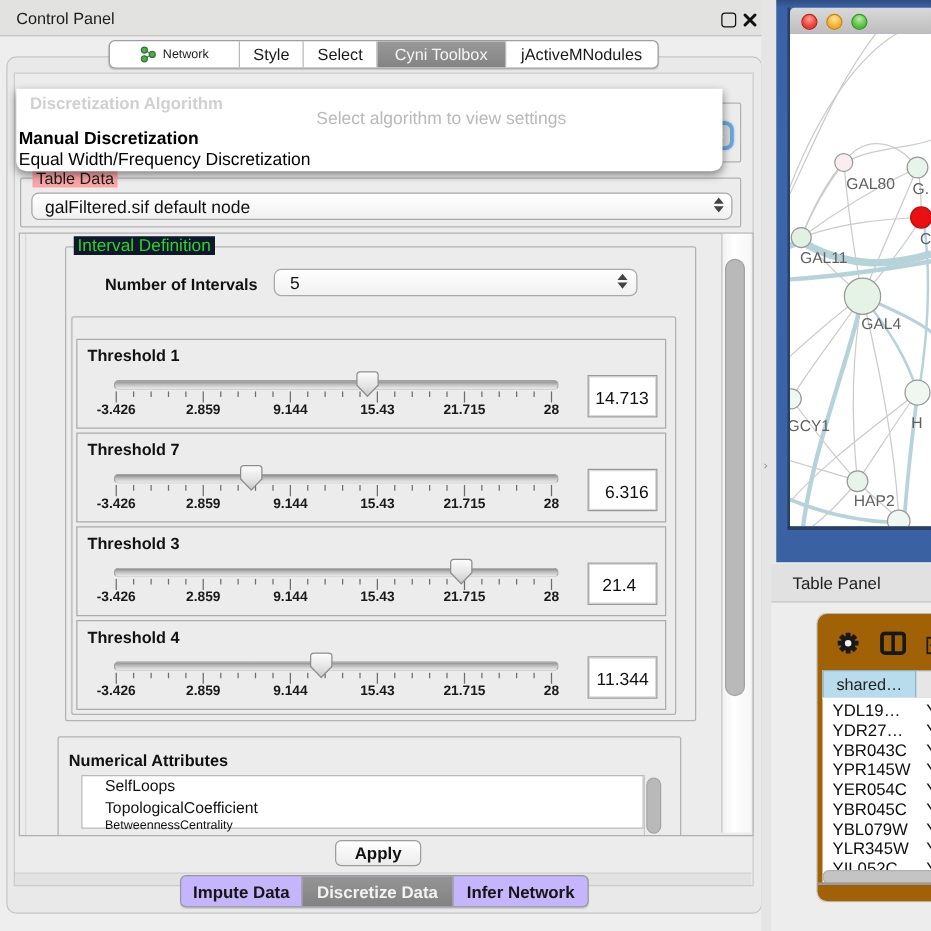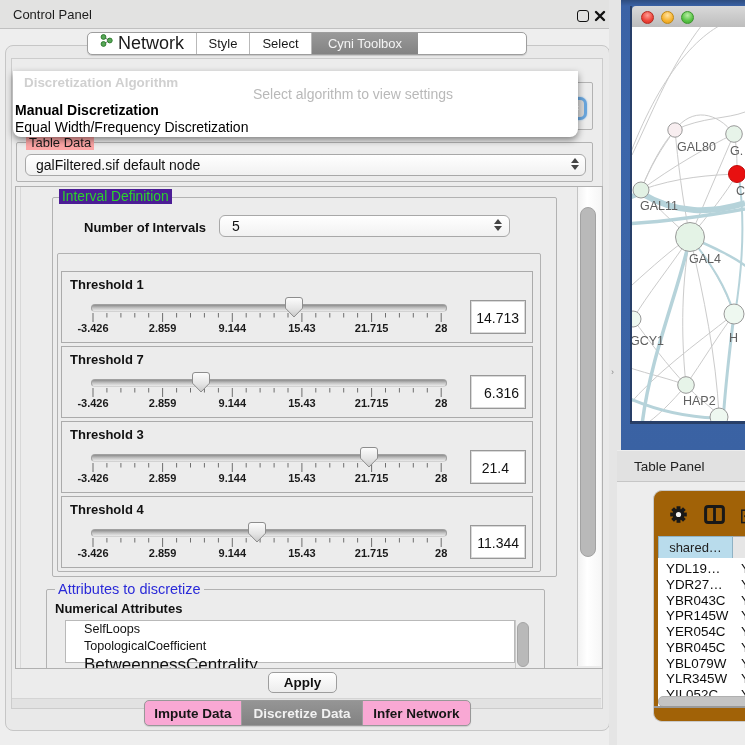--- a/index.html
+++ b/index.html
@@ -19,30 +19,31 @@
 
 <svg class="abs" style="left:594px;top:10px;" width="12" height="12" viewBox="0 0 12 12">
  <path d="M2 2 L10 10 M10 2 L2 10" stroke="#111" stroke-width="2.4" stroke-linecap="round"></path>
 </svg>
 
 <div class="abs" style="left:5px;top:45px;width:603px;height:684px;background:#e9e9e9;border:1px solid #c6c6c6;border-radius:8px;"></div>
 
 <div class="abs" style="left:11px;top:58px;width:590px;height:649px;background:#ececec;border:1px solid #cccccc;"></div>
 
 <div class="abs" style="left:87px;top:32px;width:438px;height:21px;background:#ffffff;border:1px solid #9e9e9e;border-radius:5px;box-shadow:0 1px 1px rgba(0,0,0,0.15);overflow:hidden;display:flex;">
-  <div style="width:108px;display:flex;align-items:flex-start;justify-content:center;border-right:1px solid #b9b9b9;font-size:18px;color:#1a1a1a;">
+  <div style="width:108px;display:flex;align-items:center;justify-content:center;border-right:1px solid #b9b9b9;font-size:10px;color:#1a1a1a;">
     <svg width="13" height="15" viewBox="0 0 13 15" style="margin-right:5px;">
       <path d="M3.5 4 L9.5 7.5 M3.5 11 L9.5 7.5" stroke="#777" stroke-width="1"></path>
       <circle cx="3.5" cy="4" r="2.4" fill="#57a757" stroke="#2f7c2f"></circle>
       <circle cx="3.5" cy="11" r="2.4" fill="#57a757" stroke="#2f7c2f"></circle>
       <circle cx="9.8" cy="7.5" r="2.4" fill="#57a757" stroke="#2f7c2f"></circle>
     </svg>Network</div>
   <div style="width:52px;display:flex;align-items:center;justify-content:center;border-right:1px solid #b9b9b9;font-size:13px;color:#1a1a1a;">Style</div>
   <div style="width:61px;display:flex;align-items:center;justify-content:center;border-right:1px solid #b9b9b9;font-size:13px;color:#1a1a1a;">Select</div>
   <div style="width:106px;display:flex;align-items:center;justify-content:center;font-size:13px;color:#f4f4f4;background:linear-gradient(#999999,#838383);">Cyni Toolbox</div>
+  <div style="width:127px;display:flex;align-items:center;justify-content:center;border-left:1px solid #b9b9b9;font-size:13px;color:#1a1a1a;">jActiveMNodules</div>
 </div>
 
 <div class="abs" style="left:16px;top:82px;width:575px;height:46px;border:1px solid #b2b2b2;border-radius:2px;"></div>
 
 <div class="abs" style="left:30px;top:97px;width:551px;height:17px;border:3px solid #68a4db;border-radius:7px;background:#d4d4d4;box-shadow:0 0 2px #8ab9e4;"></div>
 <div class="abs" style="left:571px;top:102px;width:0;height:0;border-left:4px solid transparent;border-right:4px solid transparent;border-bottom:5px solid #fafafa;"></div>
 <div class="abs" style="left:571px;top:109px;width:0;height:0;border-left:4px solid transparent;border-right:4px solid transparent;border-top:5px solid #fafafa;"></div>
 
 <div class="abs" style="left:16px;top:142px;width:575px;height:38px;border:1px solid #b2b2b2;border-radius:2px;"></div>
 <div class="abs" style="left:26px;top:135px;font-size:13px;color:#1a1a1a;background:#fca5a5;padding:0 3px;">Table Data</div>
@@ -55,21 +56,21 @@
 <div class="abs" style="left:24px;top:75px;font-size:13.4px;font-weight:bold;color:#d0d0d0;">Discretization Algorithm</div>
 <div class="abs" style="left:13px;top:86px;width:680px;text-align:center;font-size:14px;color:#b9b9b9;">Select algorithm to view settings</div>
 <div class="abs" style="left:15px;top:102px;font-size:14px;font-weight:bold;color:#000;">Manual Discretization</div>
 <div class="abs" style="left:15px;top:119px;font-size:14px;color:#000;">Equal Width/Frequency Discretization</div>
 
 <div class="abs" style="left:15px;top:186px;width:586px;height:481px;border:1px solid #b0b0b0;background:#ececec;overflow:hidden;" id="viewport">
 
 <div class="abs" style="left:4px;top:0;width:1px;height:481px;background:#d8d8d8;"></div>
 
   <div class="abs" style="left:36px;top:10px;width:503px;height:378px;border:1px solid #b2b2b2;border-radius:2px;"></div>
-  <div class="abs" style="left:43px;top:2px;font-size:13.8px;color:#2cd32c;background:#4c1d95;padding:0 3px;">Interval Definition</div>
+  <div class="abs" style="left:43px;top:2px;font-size:13.8px;color:#2cd32c;background:#0f172a;padding:0 3px;">Interval Definition</div>
 
   <div class="abs" style="left:68px;top:33px;font-size:13px;font-weight:bold;color:#111;">Number of Intervals</div>
   <div class="abs" style="left:203px;top:28px;width:289px;height:20px;background:linear-gradient(#ffffff,#f1f1f1);border:1px solid #a8a8a8;border-radius:6px;"></div>
   <div class="abs" style="left:216px;top:31px;font-size:14px;color:#111;">5</div>
   <div class="abs" style="left:478px;top:32px;width:0;height:0;border-left:4px solid transparent;border-right:4px solid transparent;border-bottom:5px solid #444;"></div>
   <div class="abs" style="left:478px;top:39px;width:0;height:0;border-left:4px solid transparent;border-right:4px solid transparent;border-top:5px solid #444;"></div>
 
   <div class="abs" style="left:41px;top:66px;width:482px;height:317px;border:1px solid #b2b2b2;border-radius:2px;"></div>
 
 <div class="abs" style="left:45px;top:84px;width:470px;height:70px;border:1px solid #ababab;"></div>
@@ -266,39 +267,38 @@
           <stop offset="0.6" stop-color="#e3e3e3"></stop>
           <stop offset="1" stop-color="#c8c8c8"></stop>
         </linearGradient>
       </defs>
 <path d="M4 1.5 h12 a2.5 2.5 0 0 1 2.5 2.5 v8.2 L10 21 L1.5 12.2 V4 a2.5 2.5 0 0 1 2.5-2.5 z" fill="url(#thg4)" stroke="#8d8d8d" stroke-width="1"></path>
     </svg>
 <div class="abs" style="left:454px;top:338px;width:54px;height:32px;background:#fff;border:1px solid #989898;box-shadow:inset 0 0 0 1px #d9d9d9;"></div>
 <div class="abs" style="left:454px;top:348px;width:49px;text-align:right;font-size:14px;color:#111;">11.344</div>
 
   <div class="abs" style="left:30px;top:402px;width:497px;height:90px;border:1px solid #b2b2b2;border-radius:2px;"></div>
-  <div class="abs" style="left:39px;top:394px;font-size:14.5px;color:#2a2ad8;background:#ececec;padding:0 3px;">Attributes to discretize</div>
   <div class="abs" style="left:39px;top:414px;font-size:13px;font-weight:bold;color:#111;text-align:center;">Numerical Attributes</div>
   <div class="abs" style="left:49px;top:433px;width:448px;height:41px;background:#ffffff;border:1px solid #b9b9b9;"></div>
   <div class="abs" style="left:68px;top:435px;font-size:12.6px;color:#111;">SelfLoops</div>
   <div class="abs" style="left:68px;top:451.5px;font-size:12.6px;color:#111;">TopologicalCoefficient</div>
-  <div class="abs" style="left:68px;top:468px;font-size:17px;color:#111;">BetweennessCentrality</div>
+  <div class="abs" style="left:68px;top:468px;font-size:10px;color:#111;">BetweennessCentrality</div>
 
   <div class="abs" style="left:499px;top:433px;width:14px;height:48px;background:#ececec;border-left:1px solid #c8c8c8;"></div>
   <div class="abs" style="left:501px;top:435px;width:10px;height:43px;background:#b9b9b9;border:1px solid #a5a5a5;border-radius:6px;"></div>
 </div>
 
 <div class="abs" style="left:577px;top:187px;width:23px;height:479px;background:linear-gradient(90deg,#f2f2f2,#ffffff 40%,#f6f6f6);border-left:1px solid #c4c4c4;"></div>
 <div class="abs" style="left:580px;top:207px;width:14px;height:348px;background:#b9b9b9;border:1px solid #a2a2a2;border-radius:8px;"></div>
 
 <div class="abs" style="left:12px;top:698px;width:589px;height:9px;background:#e2e2e2;border-top:1px solid #d4d4d4;"></div>
 
 <div class="abs" style="left:268px;top:672px;width:67px;height:19px;background:linear-gradient(#ffffff,#ececec);border:1px solid #9d9d9d;border-radius:5px;display:flex;align-items:center;justify-content:center;font-size:13.5px;font-weight:600;color:#111;">Apply</div>
 
-<div class="abs" style="left:144px;top:700px;width:325px;height:24px;background:#f9a8d4;border:1px solid #989898;border-radius:5px;box-shadow:0 1px 1px rgba(0,0,0,0.12);overflow:hidden;display:flex;">
+<div class="abs" style="left:144px;top:700px;width:325px;height:24px;background:#c4b5fd;border:1px solid #989898;border-radius:5px;box-shadow:0 1px 1px rgba(0,0,0,0.12);overflow:hidden;display:flex;">
   <div style="width:96px;display:flex;align-items:center;justify-content:center;font-size:13.5px;font-weight:600;color:#161616;border-right:1px solid #9d9d9d;">Impute Data</div>
   <div style="width:120px;display:flex;align-items:center;justify-content:center;font-size:13.5px;font-weight:600;color:#f2f2f2;background:linear-gradient(#959595,#828282);">Discretize Data</div>
   <div style="width:107px;display:flex;align-items:center;justify-content:center;font-size:13.5px;font-weight:600;color:#161616;border-left:1px solid #9d9d9d;">Infer Network</div>
 </div>
 
 <div class="abs" style="left:609px;top:0;width:12px;height:745px;background:#e5e5e5;"></div>
 <div class="abs" style="left:611px;top:367px;font-size:9px;color:#8a8a8a;">›</div>
 
 <div class="abs" style="left:621px;top:0;width:124px;height:450px;background:linear-gradient(#2e4d7f,#3a62a5 6px,#3c66aa 30%,#3a62a3);"></div>
 

